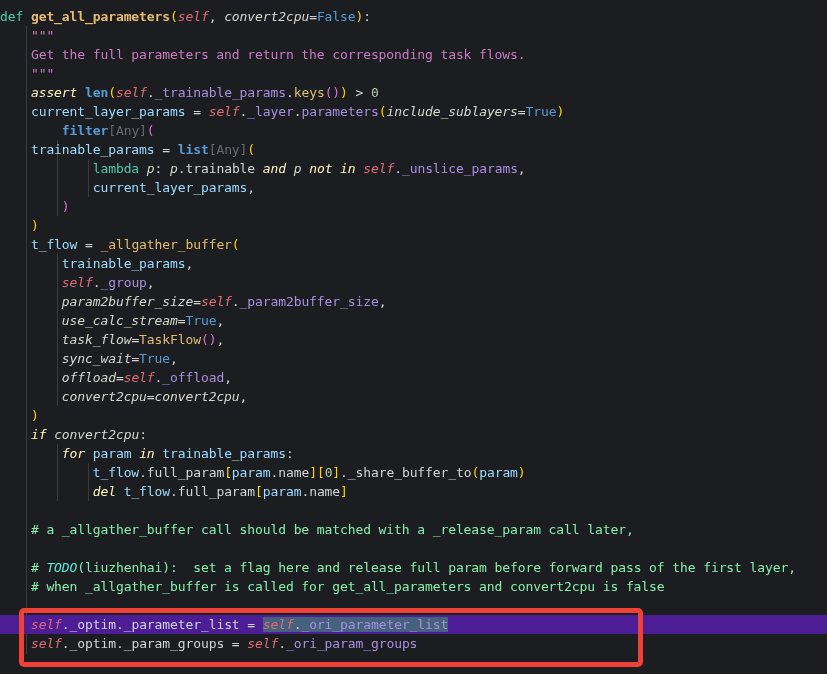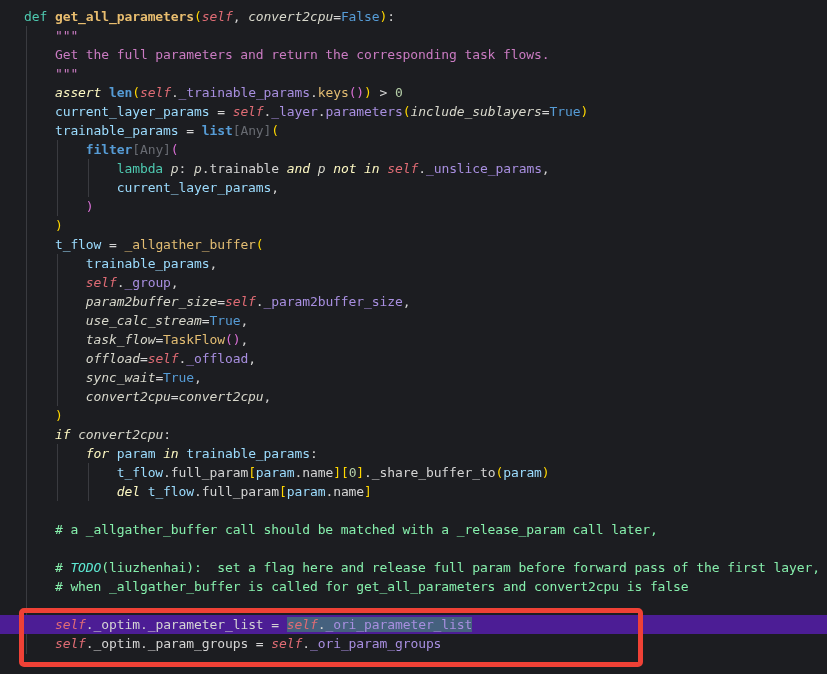--- a/index.html
+++ b/index.html
@@ -6,21 +6,21 @@
   body{
     width:827px;height:674px;overflow:hidden;
     background:#1c1d21;
     font-family:"DejaVu Sans Mono","Liberation Mono",monospace;
   }
   .editor{
     position:relative;width:827px;height:674px;
     font-size:13px;line-height:19px;letter-spacing:-0.1px;
   }
   .code{position:absolute;left:0;top:0;right:0;padding-top:7px;z-index:2;}
-  .line{height:19px;white-space:pre;padding-left:24px;}
+  .line{height:19px;white-space:pre;}
   .line.hl{background:#4c1d95;}
   .sel{background:#45617e;}
   
   .tk-kw  {color:#4ec9b0;}
   .tk-kwi {color:#fef9c3;font-style:italic;}
   .tk-bi  {color:#569cd6;font-weight:bold;}
   .tk-kc  {color:#569cd6;}
   .tk-v   {color:#9cdcfe;}
   .tk-attr{color:#a88fe0;}
   .tk-prop{color:#d4d4d4;}
@@ -64,34 +64,34 @@
   <div class="guide g-c8a"></div>
   <div class="guide g-c8b"></div>
 
   <div class="code">
       <div class="line"><span class="tk-kw">def</span><span class="tk-ws"> </span><span class="tk-fnb">get_all_parameters</span><span class="tk-b1">(</span><span class="tk-self">self</span><span class="tk-pun">, </span><span class="tk-par">convert2cpu</span><span class="tk-pun">=</span><span class="tk-kc">False</span><span class="tk-b1">)</span><span class="tk-pun">:</span></div>
       <div class="line"><span class="tk-ws">    </span><span class="tk-str">"""</span></div>
       <div class="line"><span class="tk-ws">    </span><span class="tk-str">Get the full parameters and return the corresponding task flows.</span></div>
       <div class="line"><span class="tk-ws">    </span><span class="tk-str">"""</span></div>
       <div class="line"><span class="tk-ws">    </span><span class="tk-kwi">assert</span><span class="tk-ws"> </span><span class="tk-bi">len</span><span class="tk-b1">(</span><span class="tk-self">self</span><span class="tk-pun">.</span><span class="tk-attr">_trainable_params</span><span class="tk-pun">.</span><span class="tk-fn">keys</span><span class="tk-b2">()</span><span class="tk-b1">)</span><span class="tk-pun"> &gt; </span><span class="tk-num">0</span></div>
       <div class="line"><span class="tk-ws">    </span><span class="tk-v">current_layer_params</span><span class="tk-pun"> = </span><span class="tk-self">self</span><span class="tk-pun">.</span><span class="tk-attr">_layer</span><span class="tk-pun">.</span><span class="tk-attr">parameters</span><span class="tk-b1">(</span><span class="tk-par">include_sublayers</span><span class="tk-pun">=</span><span class="tk-kc">True</span><span class="tk-b1">)</span></div>
+      <div class="line"><span class="tk-ws">        </span><span class="tk-bi">filter</span><span class="tk-inlay">[Any]</span><span class="tk-b2">(</span></div>
       <div class="line"><span class="tk-ws">    </span><span class="tk-v">trainable_params</span><span class="tk-pun"> = </span><span class="tk-bi">list</span><span class="tk-inlay">[Any]</span><span class="tk-b1">(</span></div>
-      <div class="line"><span class="tk-ws">        </span><span class="tk-bi">filter</span><span class="tk-inlay">[Any]</span><span class="tk-b2">(</span></div>
       <div class="line"><span class="tk-ws">            </span><span class="tk-kw">lambda</span><span class="tk-ws"> </span><span class="tk-par">p</span><span class="tk-pun">: </span><span class="tk-par">p</span><span class="tk-pun">.</span><span class="tk-prop">trainable</span><span class="tk-ws"> </span><span class="tk-kwi">and</span><span class="tk-ws"> </span><span class="tk-par">p</span><span class="tk-ws"> </span><span class="tk-kwi">not in</span><span class="tk-ws"> </span><span class="tk-self">self</span><span class="tk-pun">.</span><span class="tk-attr">_unslice_params</span><span class="tk-pun">,</span></div>
       <div class="line"><span class="tk-ws">            </span><span class="tk-v">current_layer_params</span><span class="tk-pun">,</span></div>
       <div class="line"><span class="tk-ws">        </span><span class="tk-b2">)</span></div>
       <div class="line"><span class="tk-ws">    </span><span class="tk-b1">)</span></div>
       <div class="line"><span class="tk-ws">    </span><span class="tk-v">t_flow</span><span class="tk-pun"> = </span><span class="tk-fn">_allgather_buffer</span><span class="tk-b1">(</span></div>
       <div class="line"><span class="tk-ws">        </span><span class="tk-v">trainable_params</span><span class="tk-pun">,</span></div>
       <div class="line"><span class="tk-ws">        </span><span class="tk-self">self</span><span class="tk-pun">.</span><span class="tk-attr">_group</span><span class="tk-pun">,</span></div>
       <div class="line"><span class="tk-ws">        </span><span class="tk-par">param2buffer_size</span><span class="tk-pun">=</span><span class="tk-self">self</span><span class="tk-pun">.</span><span class="tk-attr">_param2buffer_size</span><span class="tk-pun">,</span></div>
       <div class="line"><span class="tk-ws">        </span><span class="tk-par">use_calc_stream</span><span class="tk-pun">=</span><span class="tk-kc">True</span><span class="tk-pun">,</span></div>
       <div class="line"><span class="tk-ws">        </span><span class="tk-par">task_flow</span><span class="tk-pun">=</span><span class="tk-fn">TaskFlow</span><span class="tk-b2">()</span><span class="tk-pun">,</span></div>
+      <div class="line"><span class="tk-ws">        </span><span class="tk-par">sync_wait</span><span class="tk-pun">=</span><span class="tk-kc">True</span><span class="tk-pun">,</span></div>
       <div class="line"><span class="tk-ws">        </span><span class="tk-par">offload</span><span class="tk-pun">=</span><span class="tk-self">self</span><span class="tk-pun">.</span><span class="tk-attr">_offload</span><span class="tk-pun">,</span></div>
-      <div class="line"><span class="tk-ws">        </span><span class="tk-par">sync_wait</span><span class="tk-pun">=</span><span class="tk-kc">True</span><span class="tk-pun">,</span></div>
       <div class="line"><span class="tk-ws">        </span><span class="tk-par">convert2cpu</span><span class="tk-pun">=</span><span class="tk-par">convert2cpu</span><span class="tk-pun">,</span></div>
       <div class="line"><span class="tk-ws">    </span><span class="tk-b1">)</span></div>
       <div class="line"><span class="tk-ws">    </span><span class="tk-kwi">if</span><span class="tk-ws"> </span><span class="tk-par">convert2cpu</span><span class="tk-pun">:</span></div>
       <div class="line"><span class="tk-ws">        </span><span class="tk-kwi">for</span><span class="tk-ws"> </span><span class="tk-v">param</span><span class="tk-ws"> </span><span class="tk-kwi">in</span><span class="tk-ws"> </span><span class="tk-v">trainable_params</span><span class="tk-pun">:</span></div>
       <div class="line"><span class="tk-ws">            </span><span class="tk-v">t_flow</span><span class="tk-pun">.</span><span class="tk-prop">full_param</span><span class="tk-b1">[</span><span class="tk-v">param</span><span class="tk-pun">.</span><span class="tk-prop">name</span><span class="tk-b1">]</span><span class="tk-b1">[</span><span class="tk-num">0</span><span class="tk-b1">]</span><span class="tk-pun">.</span><span class="tk-prop">_share_buffer_to</span><span class="tk-b1">(</span><span class="tk-v">param</span><span class="tk-b1">)</span></div>
       <div class="line"><span class="tk-ws">            </span><span class="tk-kwi">del</span><span class="tk-ws"> </span><span class="tk-v">t_flow</span><span class="tk-pun">.</span><span class="tk-prop">full_param</span><span class="tk-b1">[</span><span class="tk-v">param</span><span class="tk-pun">.</span><span class="tk-prop">name</span><span class="tk-b1">]</span></div>
       <div class="line"></div>
       <div class="line"><span class="tk-ws">    </span><span class="tk-com"># a _allgather_buffer call should be matched with a _release_param call later,</span></div>
       <div class="line"><span class="tk-ws">    </span></div>
       <div class="line"><span class="tk-ws">    </span><span class="tk-com"># </span><span class="tk-todo">TODO</span><span class="tk-com">(liuzhenhai):  set a flag here and release full param before forward pass of the first layer,</span></div>

